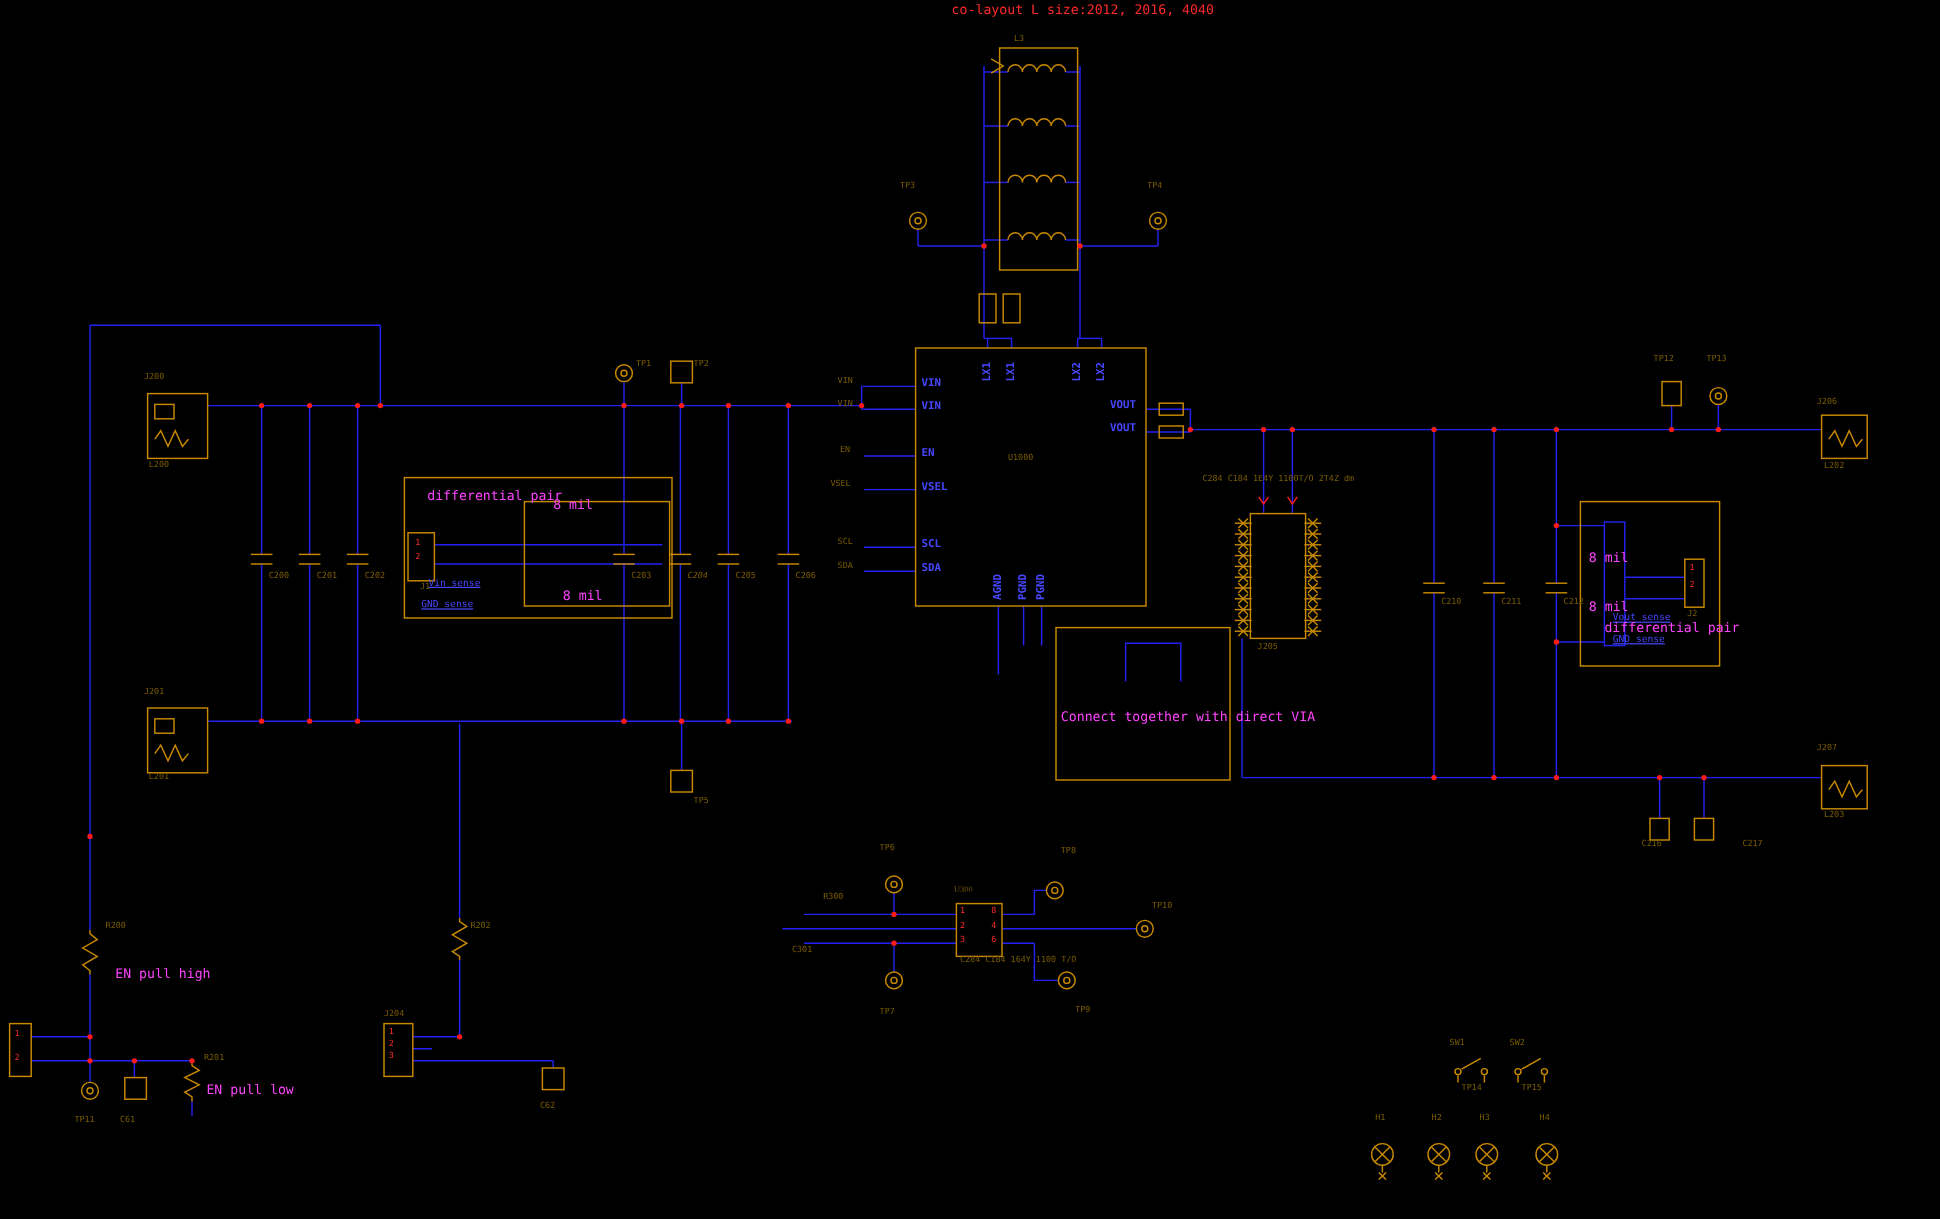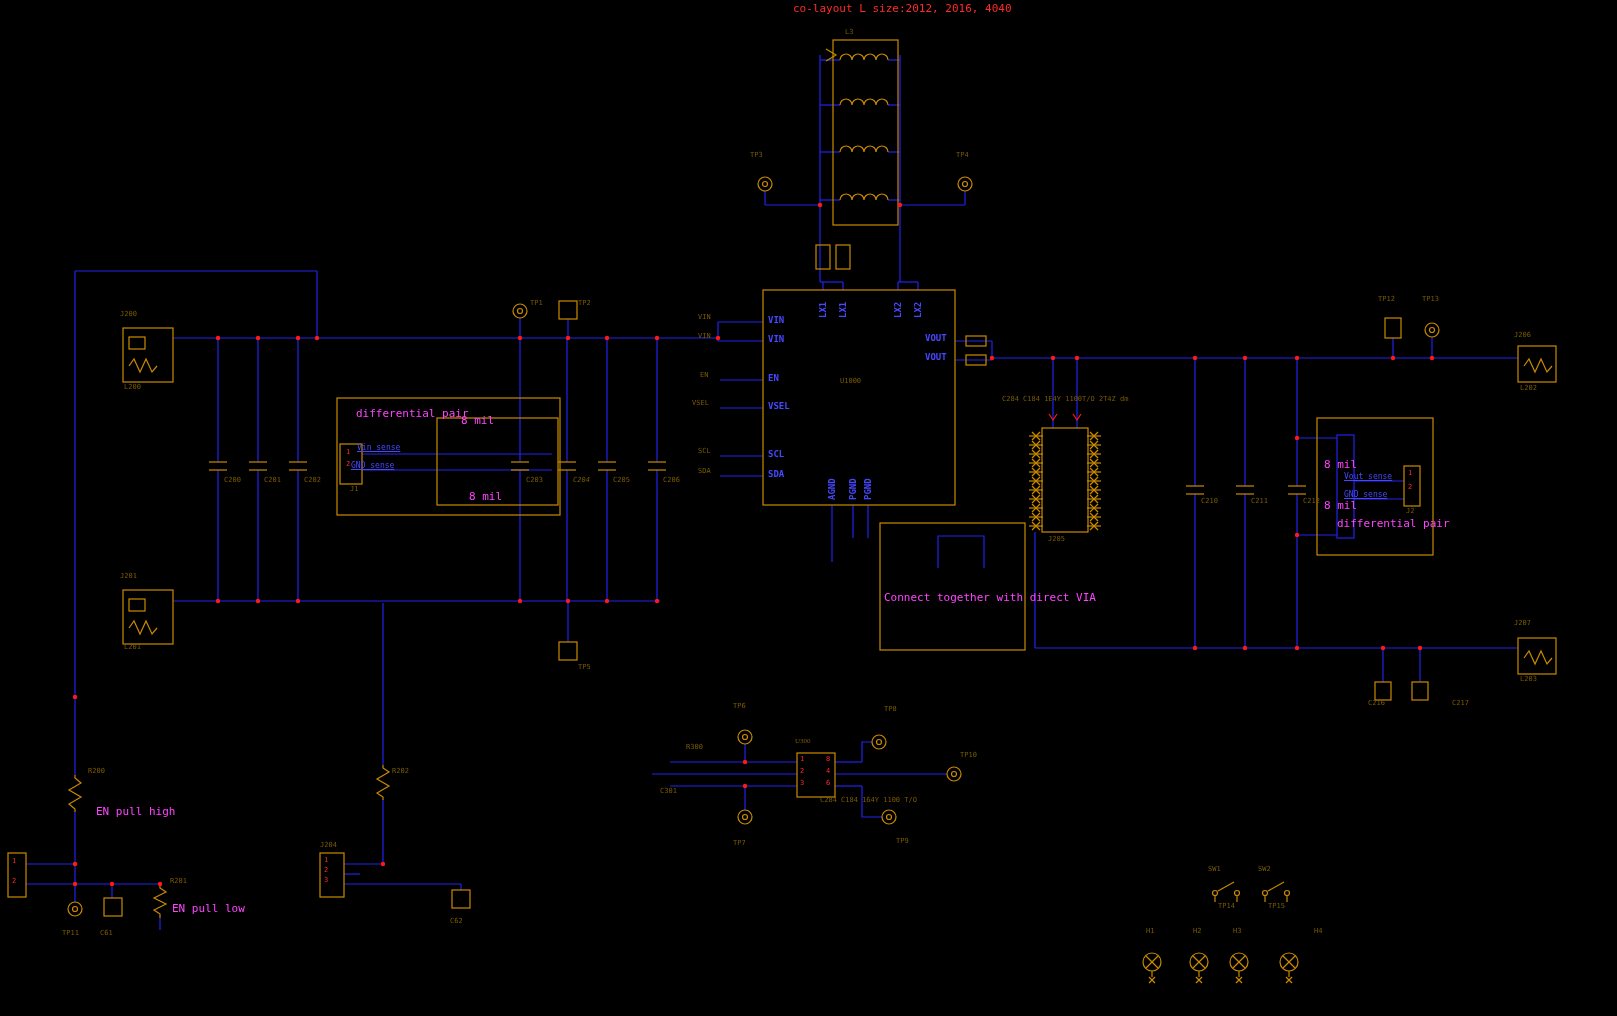--- a/index.html
+++ b/index.html
@@ -5,21 +5,21 @@
   html,body{margin:0;padding:0;background:#000;}
   #canvas{position:relative;width:1617px;height:1016px;background:#000;overflow:hidden;
           font-family:"DejaVu Sans Mono",monospace;}
   #schem-svg{position:absolute;left:0;top:0;}
   #labels-layer{position:absolute;left:0;top:0;width:100%;height:100%;pointer-events:none;}
   .lbl{position:absolute;white-space:pre;line-height:1.1;}
   .red{color:#ff2a2a;font-size:11px;}
   .mag{color:#ff44ff;font-size:11px;}
   .pin{color:#4747ff;font-size:9px;font-weight:bold;}
   .pinv{color:#4747ff;font-size:9px;font-weight:bold;transform:rotate(-90deg);transform-origin:0 0;}
-  .blueu{color:#4747ff;font-size:8px;text-decoration:underline;}
+  .blueu{color:#4747ff;font-size:8px;text-decoration:underline;margin-top:38px;}
   .dim{color:#7a5c00;font-size:7px;}
   .redS{color:#ff2a2a;font-size:7px;}
 </style>
 </head>
 <body>
 
 <div id="canvas">
 
 <svg id="schem-svg" width="1617" height="1016" viewBox="0 0 1617 1016" xmlns="http://www.w3.org/2000/svg">
   <defs>
@@ -474,21 +474,21 @@
       <span class="lbl redS" style="left: 826px; top: 756px;">8</span>
       <span class="lbl redS" style="left: 826px; top: 768px;">4</span>
       <span class="lbl redS" style="left: 826px; top: 780px;">6</span>
       <span class="lbl dim" style="left: 733px; top: 703px; text-align: center;">TP6</span>
       <span class="lbl dim" style="left: 733px; top: 840px;">TP7</span>
       <span class="lbl dim" style="left: 884px; top: 706px; text-align: center;">TP8</span>
       <span class="lbl dim" style="left: 896px; top: 838px;">TP9</span>
       <span class="lbl dim" style="left: 960px; top: 752px;">TP10</span>
       <span class="lbl dim" style="left: 686px; top: 744px;">R300</span>
       <span class="lbl dim" style="left: 660px; top: 788px;">C301</span>
-      <span class="lbl dim" style="left: 820px; top: 797px; text-align: right;">C284 C184 164Y 1100 T/O</span>
+      <span class="lbl dim" style="left: 800px; top: 797px; text-align: right;">C284 C184 164Y 1100 T/O</span>
       <span class="lbl dim" style="left: 1201px; top: 498px;">C210</span>
       <span class="lbl dim" style="left: 1251px; top: 498px;">C211</span>
       <span class="lbl dim" style="left: 1303px; top: 498px;">C212</span>
       <span class="lbl mag" style="left: 1324px; top: 459px;">8 mil</span>
       <span class="lbl blueu" style="left: 1344px; top: 473px;">Vout sense</span>
       <span class="lbl blueu" style="left: 1344px; top: 491px;">GND sense</span>
       <span class="lbl mag" style="left: 1324px; top: 500px;">8 mil</span>
       <span class="lbl mag" style="left: 1337px; top: 518px;">differential pair</span>
       <span class="lbl redS" style="left: 1408px; top: 470px;">1</span>
       <span class="lbl redS" style="left: 1408px; top: 484px;">2</span>
@@ -501,16 +501,16 @@
       <span class="lbl dim" style="left: 1520px; top: 676px;">L203</span>
       <span class="lbl dim" style="left: 1368px; top: 700px;">C216</span>
       <span class="lbl dim" style="left: 1452px; top: 700px;">C217</span>
       <span class="lbl dim" style="left: 1208px; top: 866px;">SW1</span>
       <span class="lbl dim" style="left: 1258px; top: 866px;">SW2</span>
       <span class="lbl dim" style="left: 1218px; top: 903px;">TP14</span>
       <span class="lbl dim" style="left: 1268px; top: 903px;">TP15</span>
       <span class="lbl dim" style="left: 1146px; top: 928px;">H1</span>
       <span class="lbl dim" style="left: 1193px; top: 928px;">H2</span>
       <span class="lbl dim" style="left: 1233px; top: 928px;">H3</span>
-      <span class="lbl dim" style="left: 1283px; top: 928px; margin-left: 31px;">H4</span>
+      <span class="lbl dim" style="left: 1283px; top: 928px;">H4</span>
     </div>
 
 </div>
 
 </body></html>

